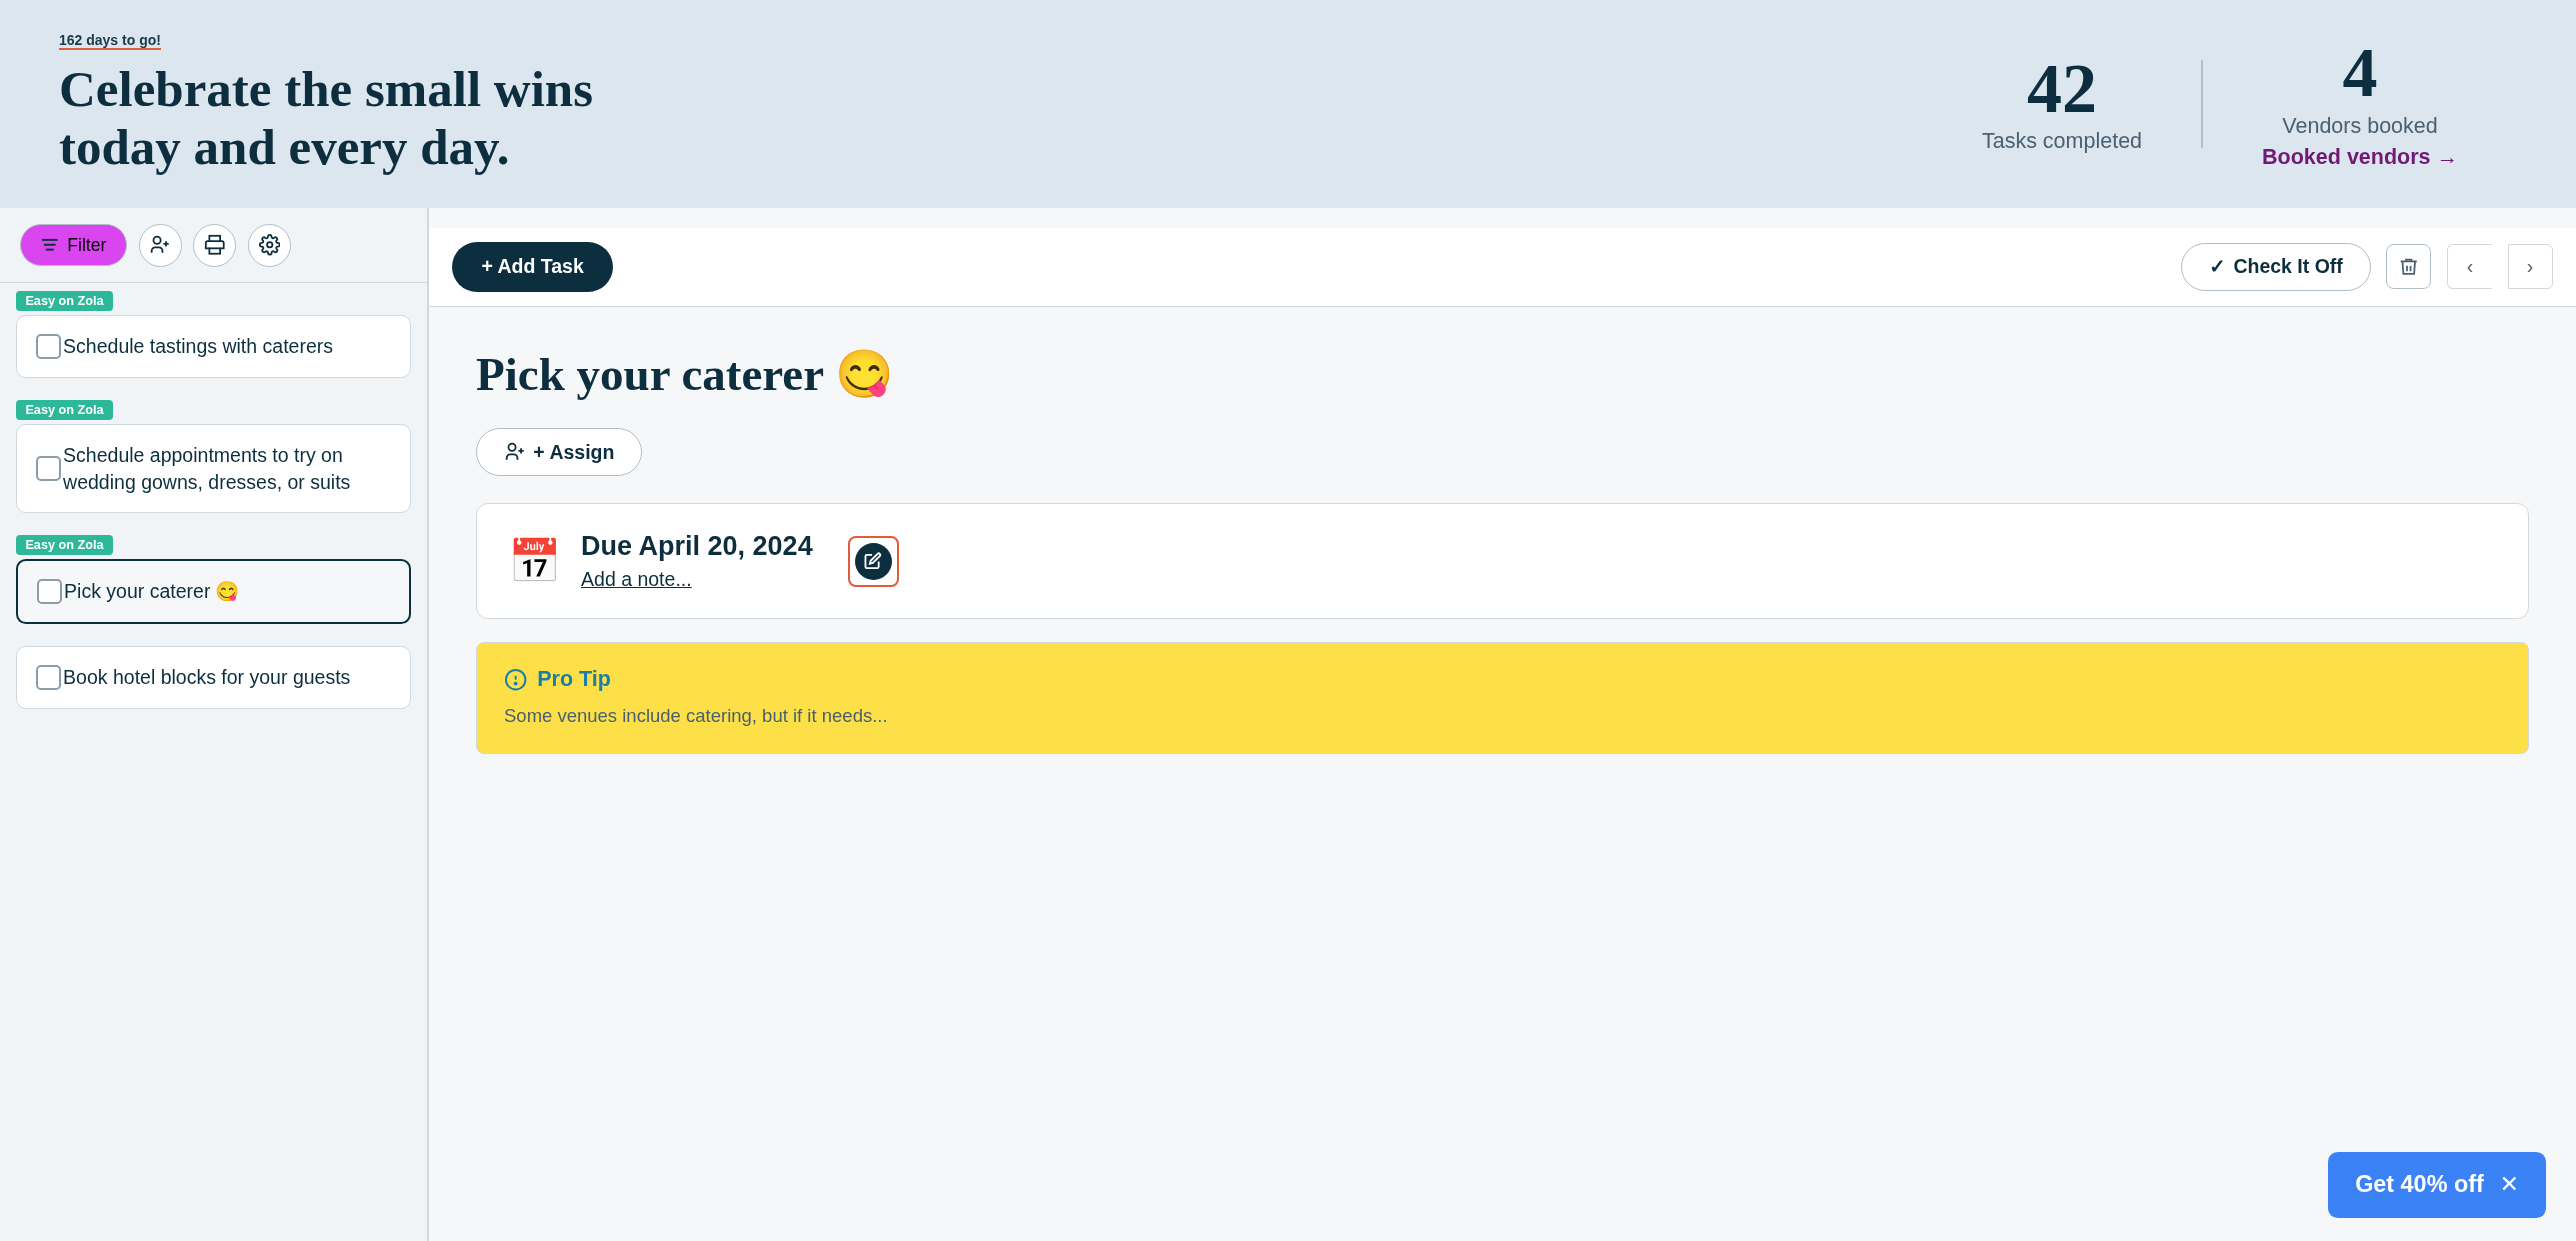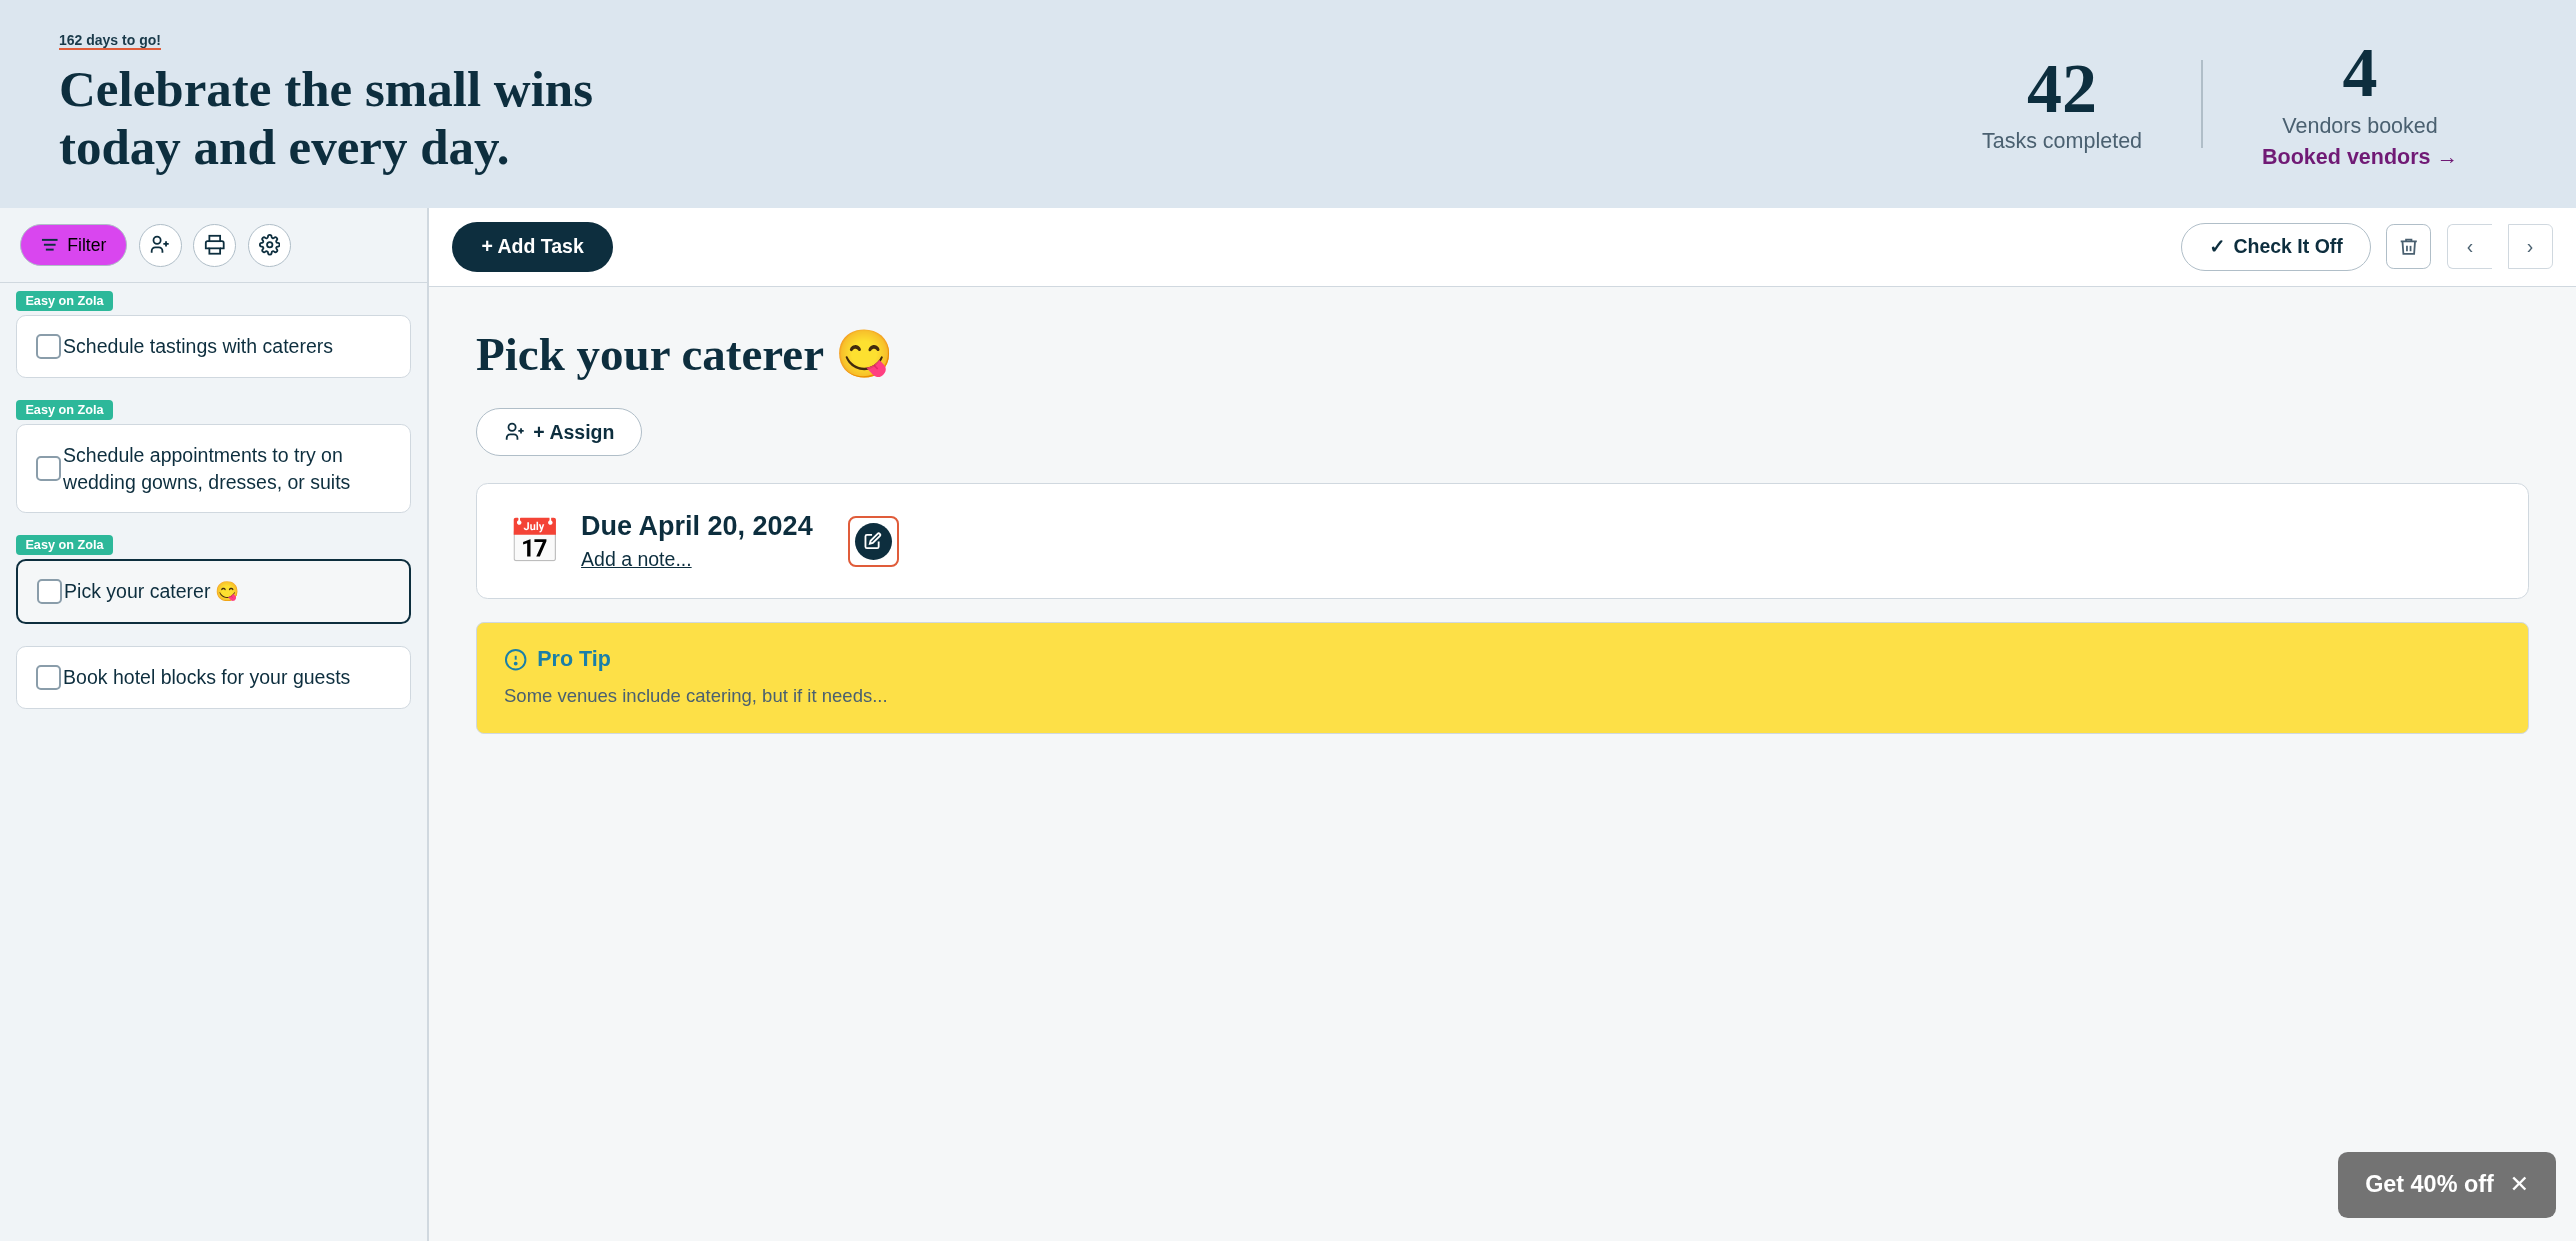--- a/index.html
+++ b/index.html
@@ -167,20 +167,21 @@
       flex: 1;
       background: #f5f7f8;
     }
     .detail-toolbar {
       display: flex;
       align-items: center;
       padding: 13.7px 23.4px;
       background: white;
       border-bottom: 1.5px solid #d0d8df;
       gap: 15.6px;
+      margin-top: 20px;
     }
     .add-task-btn {
       background: #0d2e3e;
       color: white;
       border: none;
       border-radius: 29px;
       padding: 13.7px 29px;
       font-size: 19.5px;
       font-weight: 600;
       display: flex;
@@ -329,22 +330,22 @@
       font-size: 18.5px;
       color: #4a6070;
       font-family: Arial, sans-serif;
       line-height: 1.5;
     }
 
     
     .discount-banner {
       position: fixed;
       bottom: 23.4px;
-      right: 20px;
-      background: #737373;
+      right: 30px;
+      background: #3b82f6;
       color: white;
       border-radius: 9.8px;
       padding: 19.5px 27px;
       font-size: 23.4px;
       font-weight: 700;
       font-family: Arial, sans-serif;
       display: flex;
       align-items: center;
       gap: 15.6px;
       z-index: 100;

